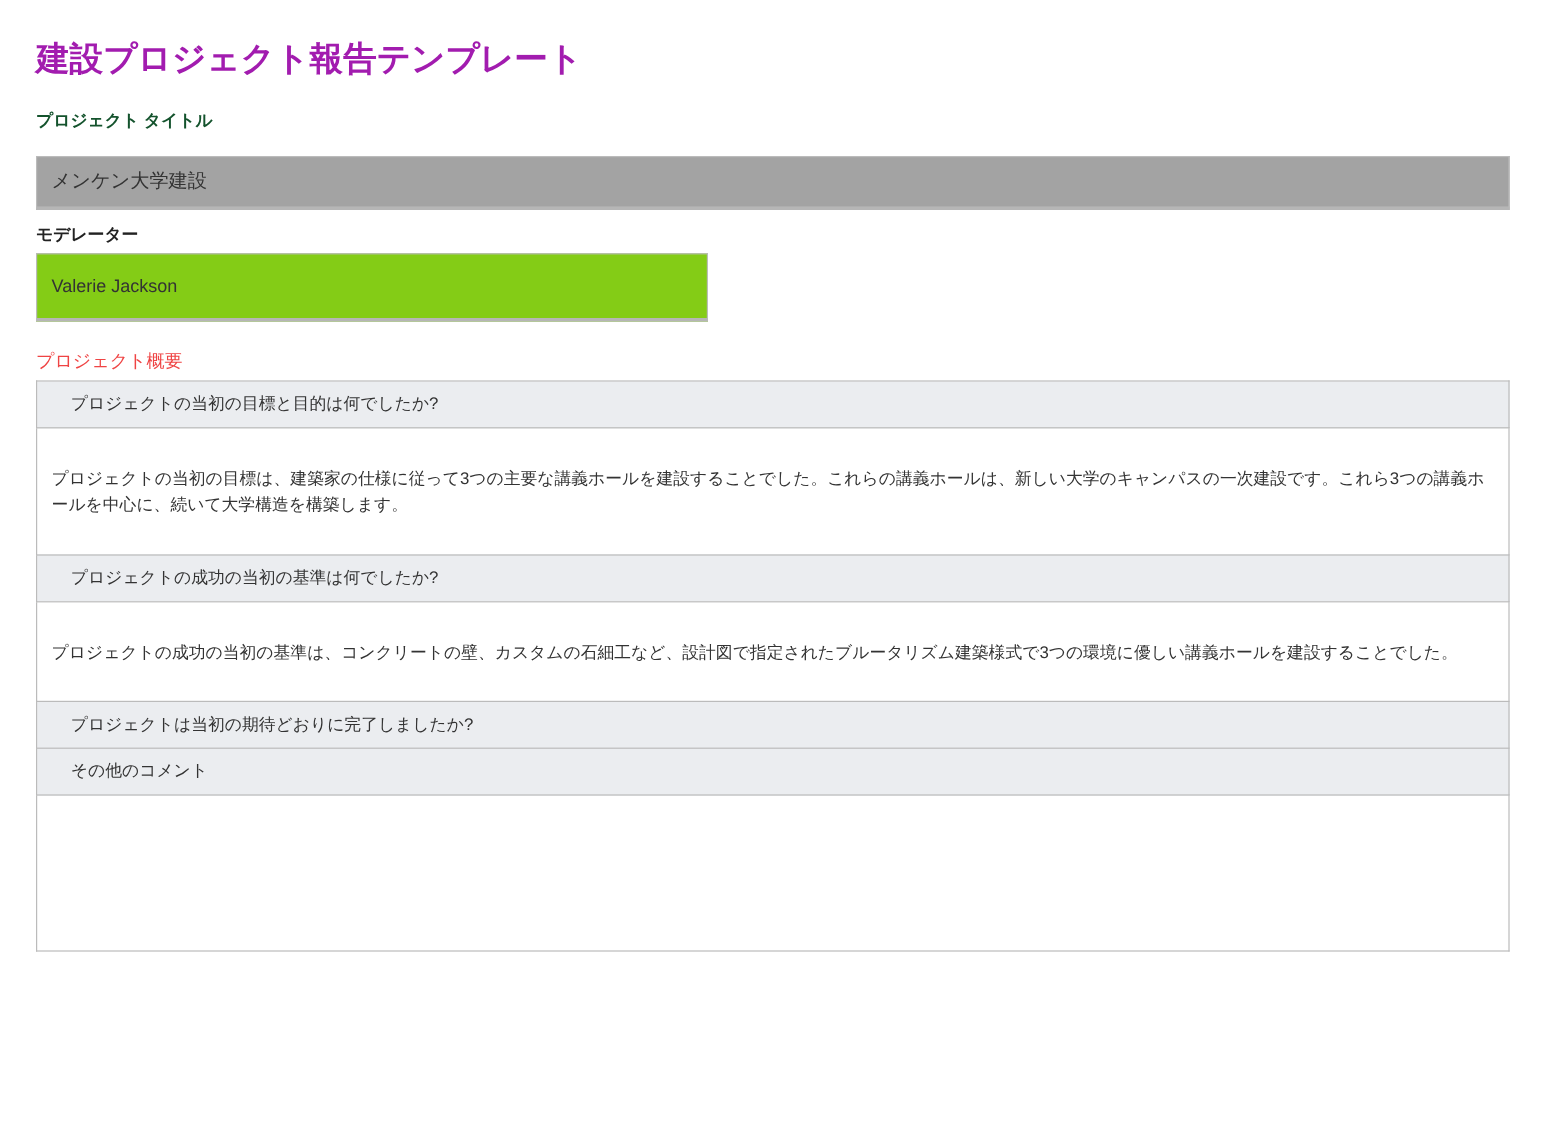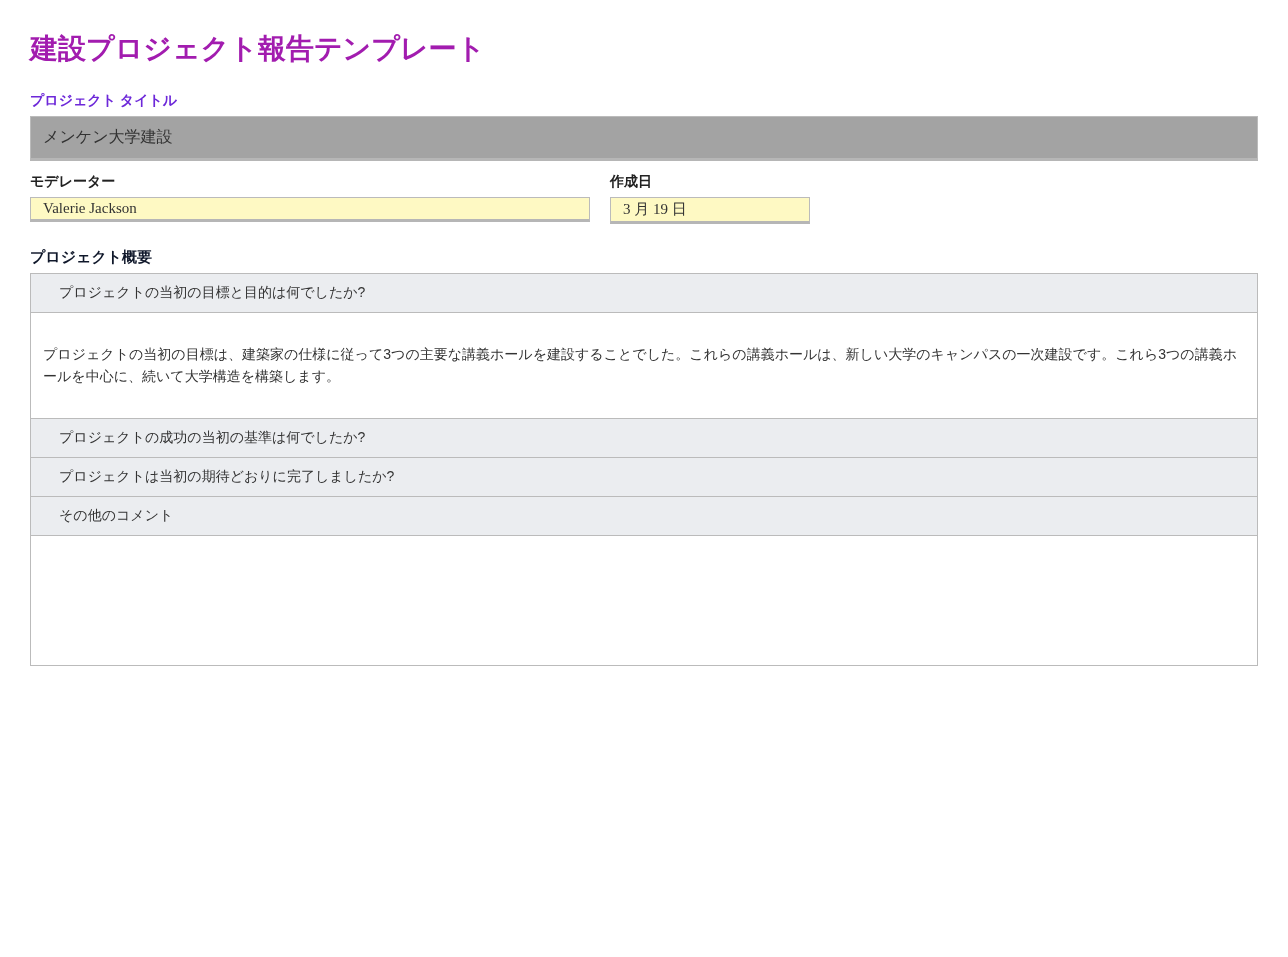--- a/index.html
+++ b/index.html
@@ -16,61 +16,60 @@
     }
     .page-title {
       color: #a21caf;
       font-size: 28px;
       font-weight: bold;
       margin-bottom: 24px;
     }
     .field-label {
       font-weight: bold;
       font-size: 14px;
-      color: #6d28d9;
-      margin-bottom: 6px;
+      color: #14532d;
+      margin-bottom: 20px;
     }
     .field-box {
       border: 1px solid #bbb;
       border-bottom: 3px solid #b6b6b6;
       padding: 10px 12px;
       font-size: 16px;
       margin-bottom: 12px;
       background: #a3a3a3;
     }
     .two-col {
       display: flex;
       gap: 0;
       margin-bottom: 20px;
-      font-family: Liberation Serif, serif;
     }
     .col-left {
       flex: 0 0 560px;
       margin-right: 20px;
     }
     .col-right {
       flex: 0 0 200px;
     }
     .col-label {
       font-weight: bold;
       font-size: 14px;
       color: #222;
       margin-bottom: 6px;
     }
     .col-box {
       border: 1px solid #bbb;
       border-bottom: 3px solid #b6b6b6;
-      padding: 2px 12px;
+      padding: 18px 12px;
       font-size: 15px;
-      background: #fef9c3;
+      background: #84cc16;
     }
     .section-title {
-      font-weight: bold;
+      font-weight: normal;
       font-size: 15px;
-      color: #0f172a;
+      color: #ef4444;
       margin-top: 24px;
       margin-bottom: 6px;
     }
     .overview-table {
       width: 100%;
       border-collapse: collapse;
       border: 1px solid #bbb;
     }
     .question-row {
       background: #ebedf0;
@@ -99,40 +98,39 @@
 <h1 class="page-title">建設プロジェクト報告テンプレート</h1>
 
 <div class="field-label">プロジェクト タイトル</div>
 <div class="field-box">メンケン大学建設</div>
 
 <div class="two-col">
   <div class="col-left">
     <div class="col-label">モデレーター</div>
     <div class="col-box">Valerie Jackson</div>
   </div>
-  <div class="col-right">
-    <div class="col-label">作成日</div>
-    <div class="col-box">3 月 19 日</div>
-  </div>
 </div>
 
 <div class="section-title">プロジェクト概要</div>
 
 <table class="overview-table">
   <tbody>
       <tr>
         <td class="question-row">プロジェクトの当初の目標と目的は何でしたか?</td>
       </tr>
   <tr>
         <td class="answer-row">プロジェクトの当初の目標は、建築家の仕様に従って3つの主要な講義ホールを建設することでした。これらの講義ホールは、新しい大学のキャンパスの一次建設です。これら3つの講義ホールを中心に、続いて大学構造を構築します。</td>
       </tr>
   <tr>
         <td class="question-row">プロジェクトの成功の当初の基準は何でしたか?</td>
       </tr>
   <tr>
+        <td class="answer-row">プロジェクトの成功の当初の基準は、コンクリートの壁、カスタムの石細工など、設計図で指定されたブルータリズム建築様式で3つの環境に優しい講義ホールを建設することでした。</td>
+      </tr>
+  <tr>
         <td class="question-row">プロジェクトは当初の期待どおりに完了しましたか?</td>
       </tr>
   <tr>
         <td class="question-row">その他のコメント</td>
       </tr>
   <tr>
         <td class="answer-row empty"></td>
       </tr>
 </tbody>
   </table>

